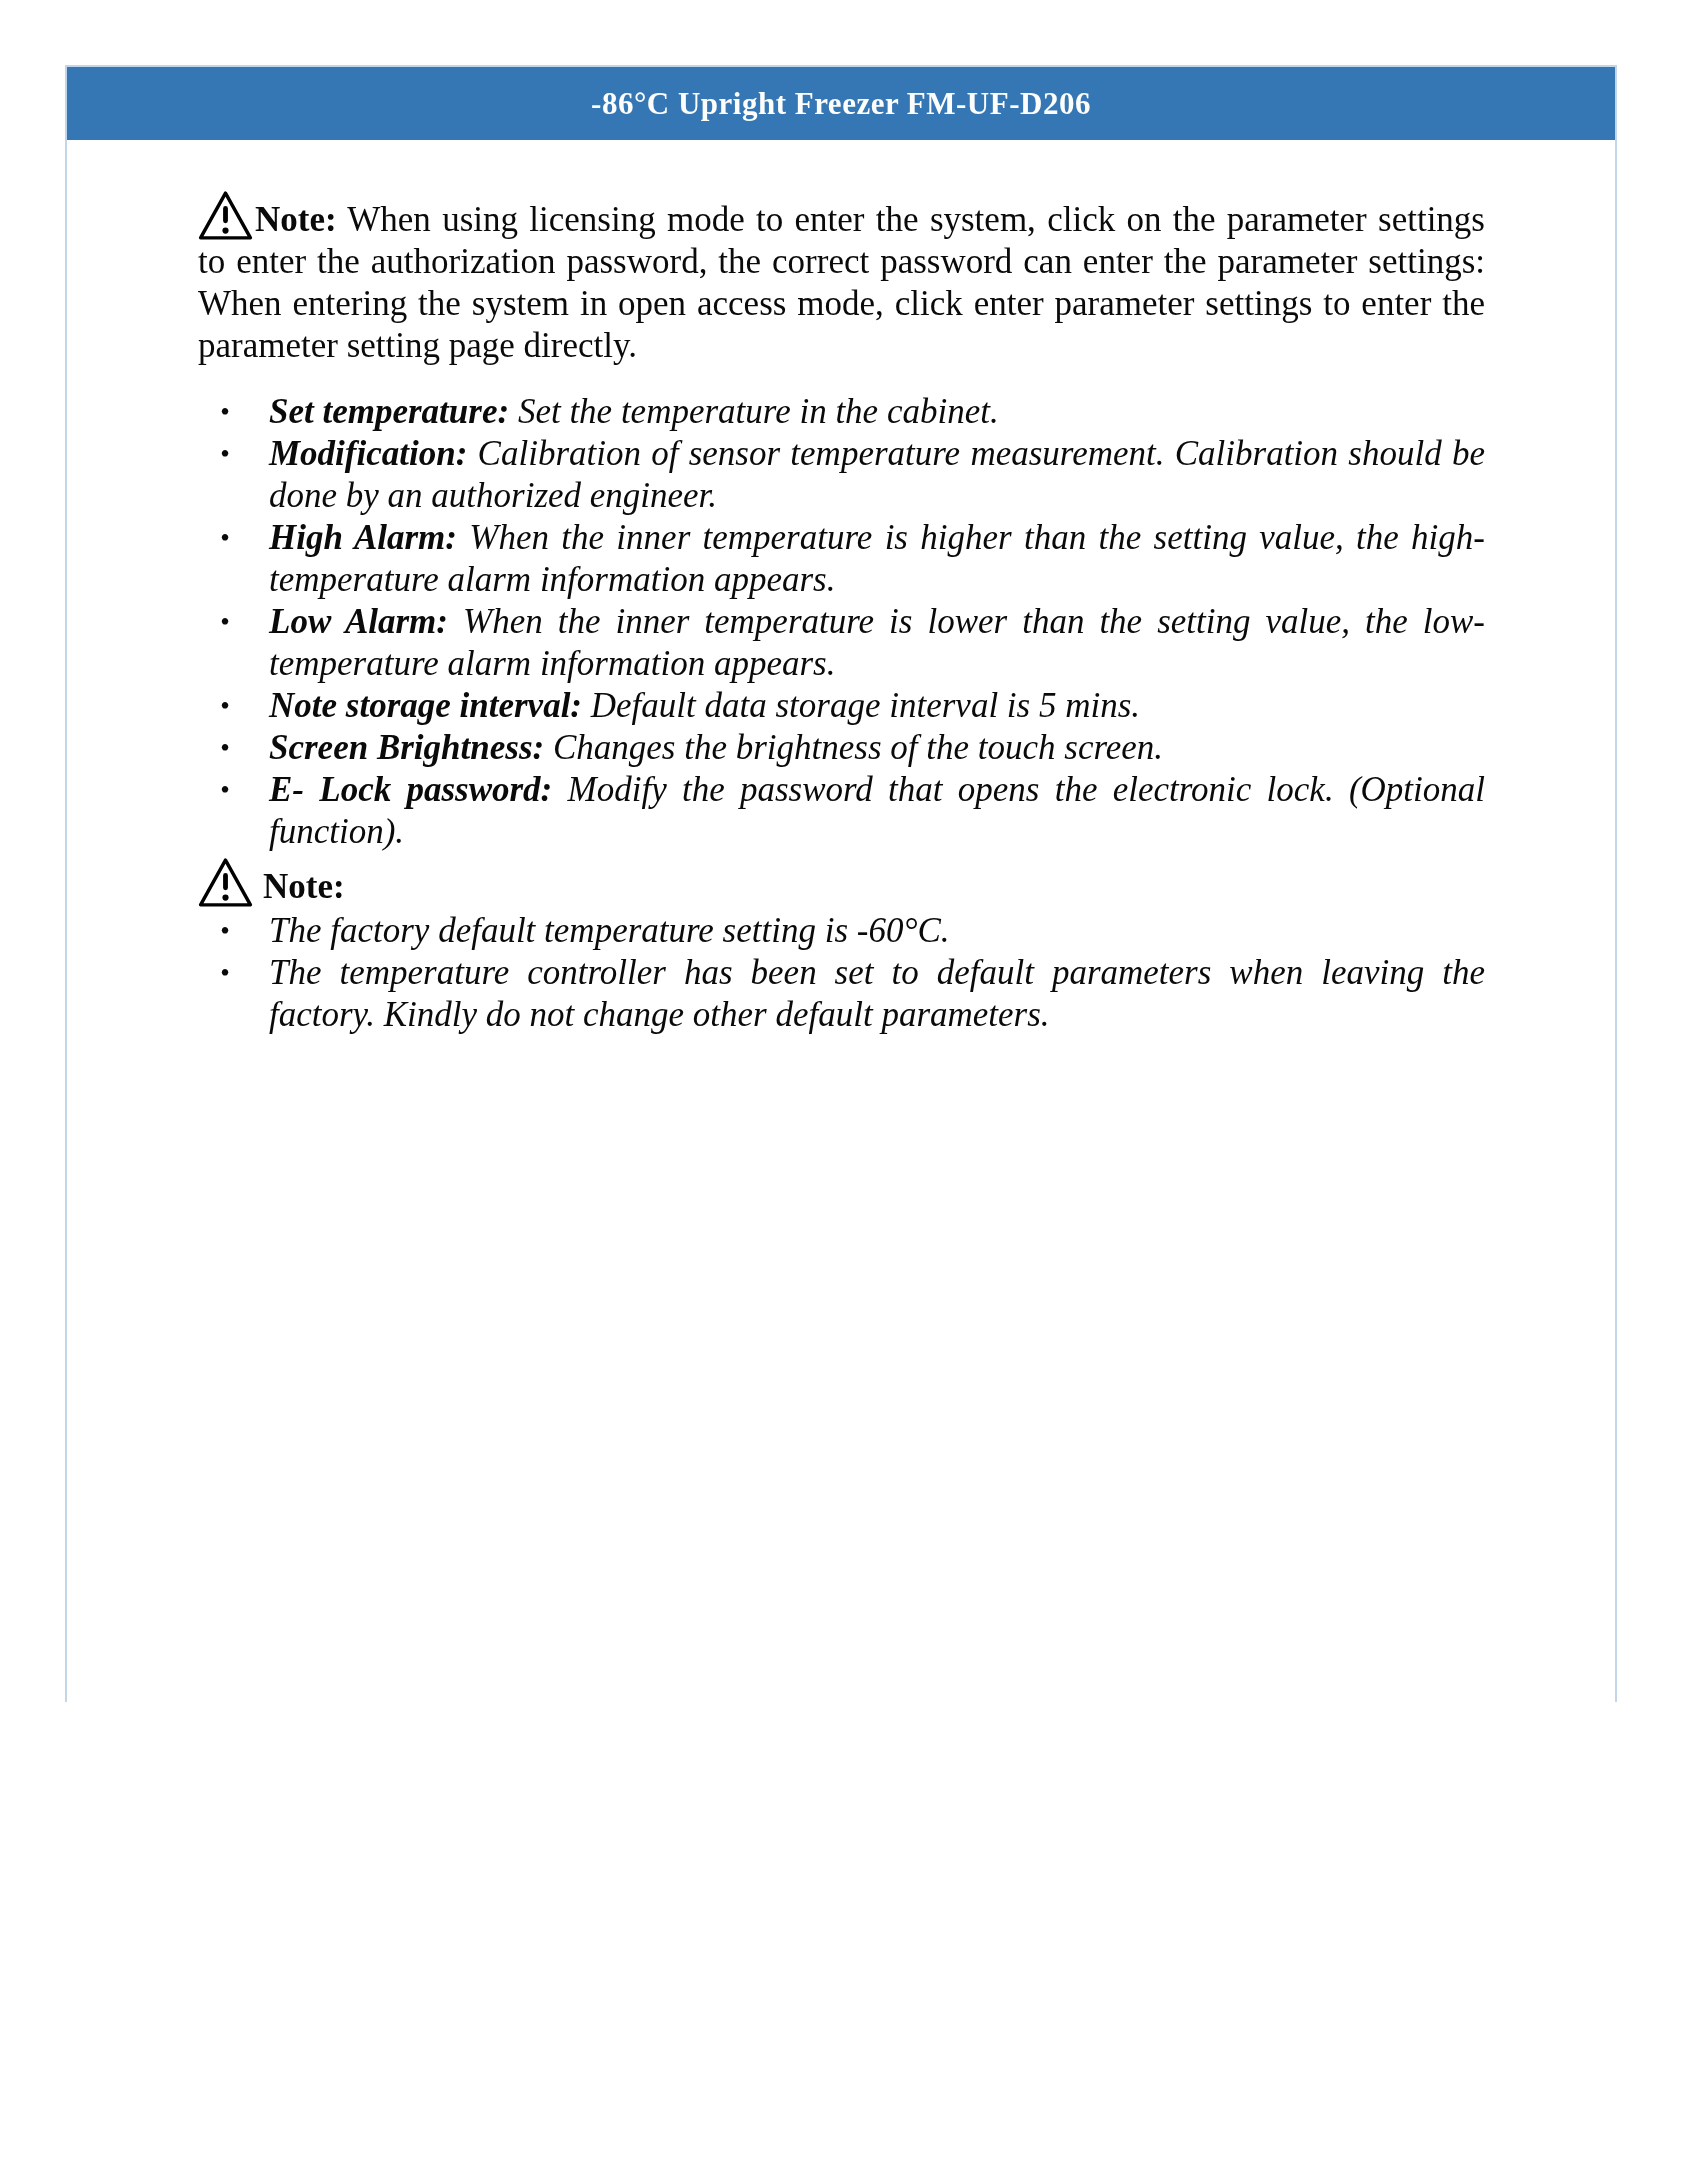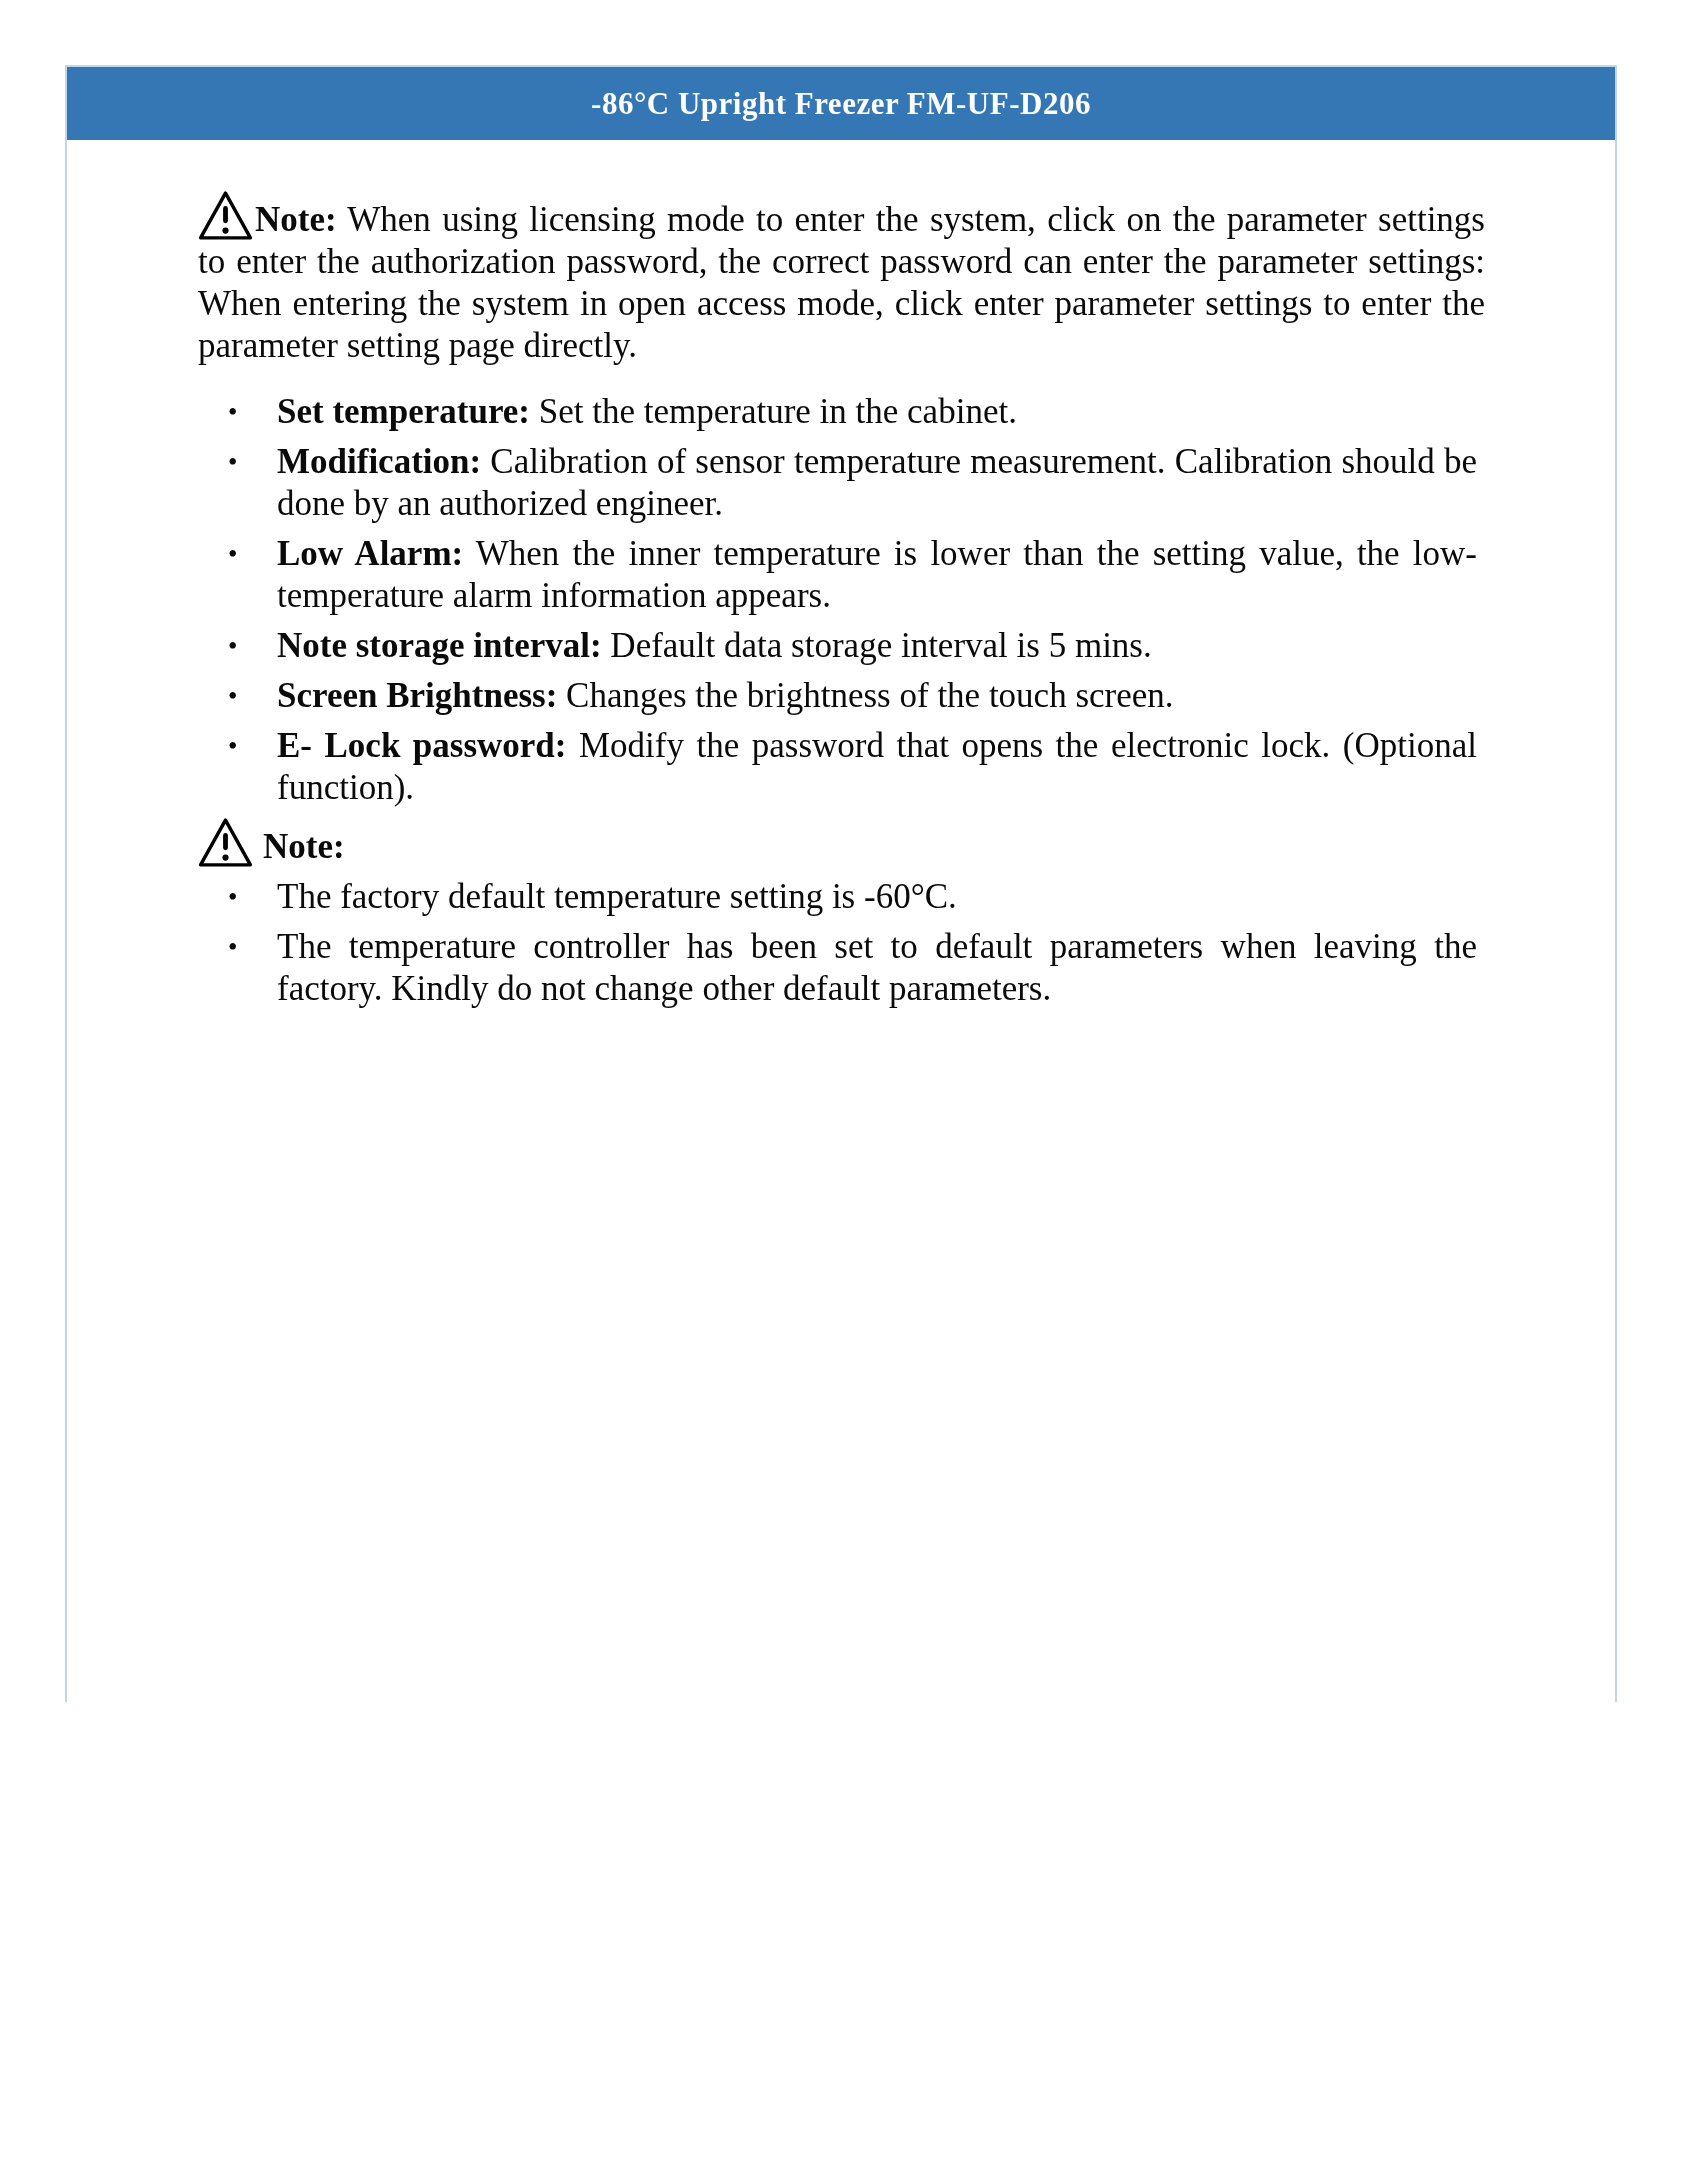--- a/index.html
+++ b/index.html
@@ -66,21 +66,22 @@
   }
   b.lead { font-weight: bold; }
   ul.doc-list {
     list-style: none;
     margin: 0;
     padding: 0 0 0 71px;
   }
   ul.doc-list li {
     position: relative;
     text-align: justify;
-    margin: 8px;
+    margin: 0;
+    font-style: italic;
   }
   ul.doc-list li::before {
     content: "\2022";
     position: absolute;
     left: -49px;
     top: 0;
     font-size: 27px;
   }
   .note2-head {
     margin: 4px 0 2px 0;
@@ -114,20 +115,21 @@
       <svg class="warn-icon" viewBox="0 0 64 58" aria-hidden="true">
         <path d="M32 3 L61 55 L3 55 Z" fill="none" stroke="#000000" stroke-width="4" stroke-linejoin="round"></path>
         <rect x="29.2" y="18" width="5.6" height="20" rx="2.8" fill="#000000"></rect>
         <circle cx="32" cy="46.5" r="3.6" fill="#000000"></circle>
       </svg><b class="lead">Note:</b><span> When using licensing mode to enter the system, click on the parameter settings to enter the authorization password, the correct password can enter the parameter settings: When entering the system in open access mode, click enter parameter settings to enter the parameter setting page directly.</span>
     </p>
 
     <ul class="doc-list">
       <li><b class="lead">Set temperature:</b><span> Set the temperature in the cabinet.</span></li>
       <li><b class="lead">Modification:</b><span> Calibration of sensor temperature measurement. Calibration should be done by an authorized engineer.</span></li>
+      <li><b class="lead">High Alarm:</b><span> When the inner temperature is higher than the setting value, the high-temperature alarm information appears.</span></li>
       <li><b class="lead">Low Alarm:</b><span> When the inner temperature is lower than the setting value, the low-temperature alarm information appears.</span></li>
       <li><b class="lead">Note storage interval:</b><span> Default data storage interval is 5 mins.</span></li>
       <li><b class="lead">Screen Brightness:</b><span> Changes the brightness of the touch screen.</span></li>
       <li><b class="lead">E- Lock password:</b><span> Modify the password that opens the electronic lock. (Optional function).</span></li>
     </ul>
 
     <p class="note2-head">
       <svg class="warn-icon second" viewBox="0 0 64 58" aria-hidden="true">
         <path d="M32 3 L61 55 L3 55 Z" fill="none" stroke="#000000" stroke-width="4" stroke-linejoin="round"></path>
         <rect x="29.2" y="18" width="5.6" height="20" rx="2.8" fill="#000000"></rect>

